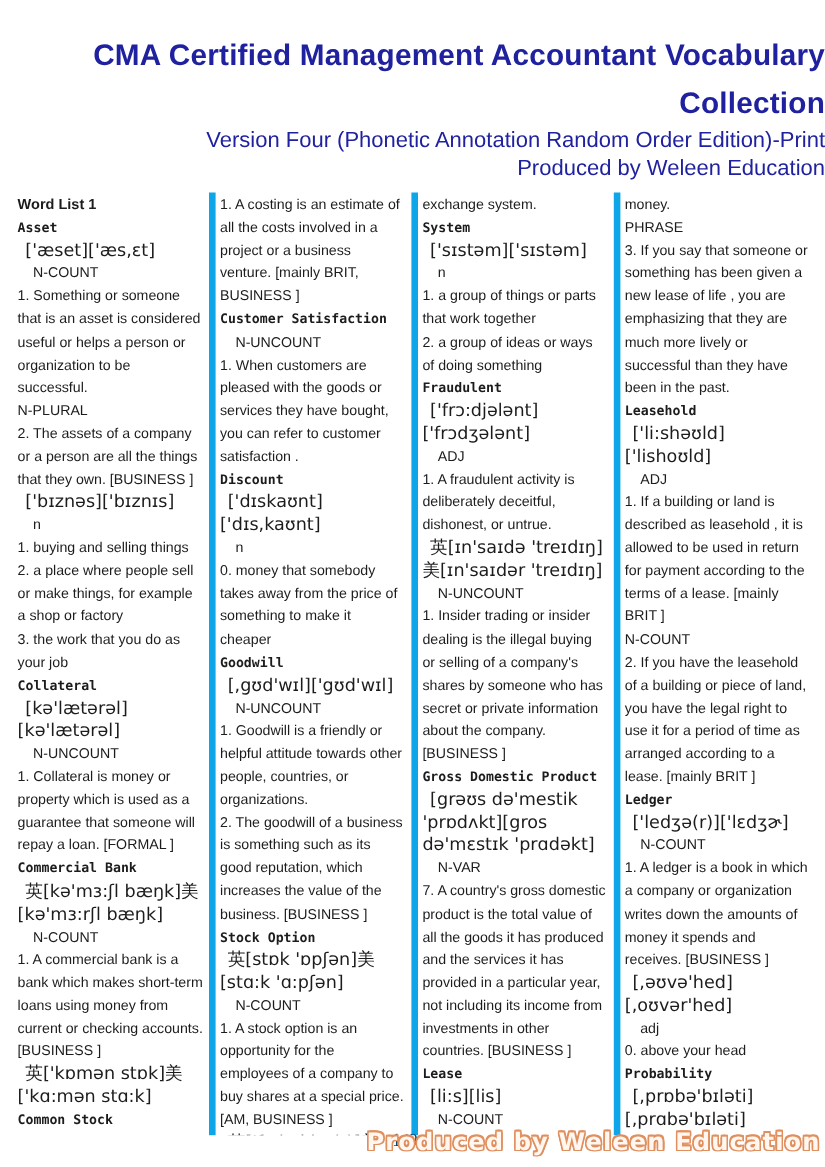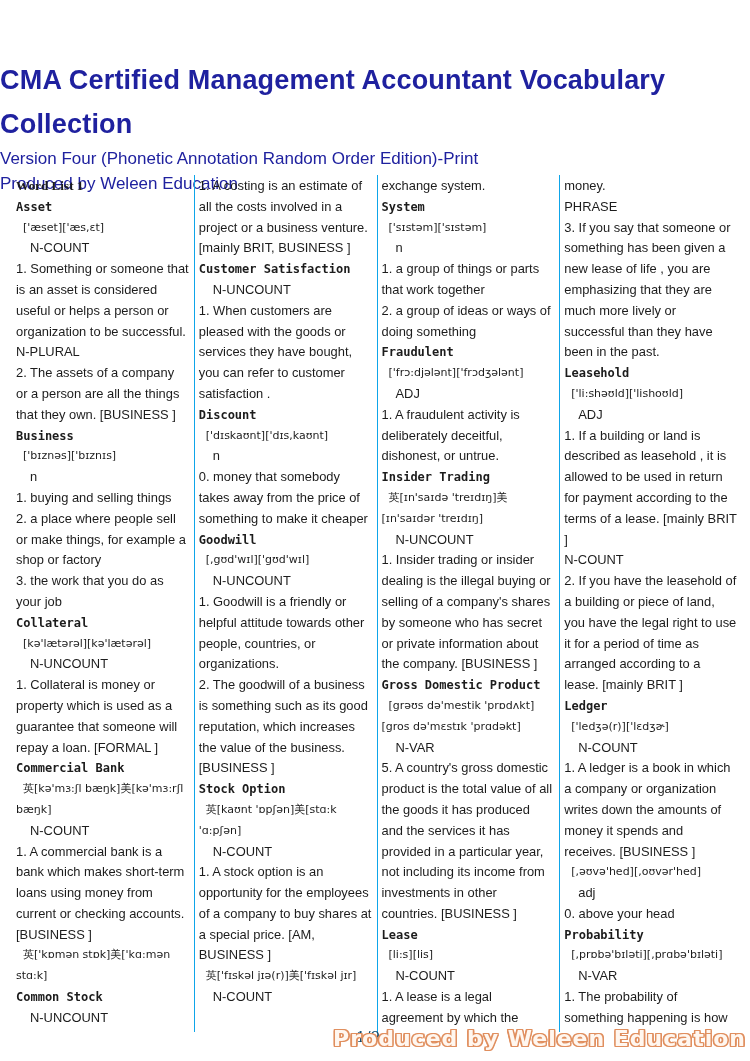--- a/index.html
+++ b/index.html
@@ -7,57 +7,57 @@
   body {
     width: 750px; height: 1061px;
     font-family: "Liberation Sans", sans-serif;
     position: relative; overflow: hidden;
   }
   .page {
     position: absolute; inset: 0;
     background: #ffffff;
   }
   
-  .header { padding-top: 58px; text-align: left; }
+  .header { padding-top: 28px; text-align: right; }
   .title-line {
     color: var(--accent, #1f219f);
     font-size: 27px; font-weight: bold;
     line-height: 44px; letter-spacing: 0.2px;
     font-family: "Liberation Sans", sans-serif;
   }
   .subtitle-line {
     color: var(--accent, #1f219f);
-    font-size: 17px; line-height: 25px;
+    font-size: 20px; line-height: 25px;
     font-family: "Liberation Sans", sans-serif;
   }
   
   .cols {
     position: absolute; top: 175px; left: 12px;
     width: 730px; height: 857px;
     display: flex;
   }
   .col {
     flex: 1 1 0; overflow: hidden;
     padding: 1px 5px 0 4px;
   }
-  .col + .col { border-left: 1px solid #0ea5e9; }
+  .col + .col { border-left: 6px solid #0ea5e9; }
   .line {
     font-size: 12.9px; line-height: 20.8px; color: #1c1c1c;
     font-family: "Liberation Sans", sans-serif;
   }
-  .line.listtitle { font-weight: bold; font-size: 13.2px; font-family: Liberation Serif, serif; }
+  .line.listtitle { font-weight: bold; font-size: 13.2px; }
   .line.term {
     font-weight: bold;
     font-family: "DejaVu Sans Mono", monospace;
     font-size: 12px; white-space: nowrap;
   }
   .line.phon {
     text-indent: 7px;
     font-family: "DejaVu Sans", sans-serif;
-    font-size: 11px;
+    font-size: 16px;
   }
   .line.pos  { text-indent: 14px; }
   .line.pos2 { text-indent: 0; }
   
   .page-num {
     position: absolute; bottom: 15px; left: 356px;
     font-family: "DejaVu Serif", serif; font-size: 15px; color: #0c4a6e;
   }
   .watermark {
     position: absolute; bottom: 10px; right: 4px;
@@ -86,21 +86,20 @@
 
   <div class="cols">
     <div class="col">
         <div class="line listtitle">Word List 1</div>
         <div class="line term">Asset</div>
         <div class="line phon">['æset]['æs,ɛt]</div>
         <div class="line pos">N-COUNT</div>
         <div class="line def">1. Something or someone that is an asset  is considered useful or helps a person or organization to be successful.</div>
         <div class="line pos2">N-PLURAL</div>
         <div class="line def">2. The assets  of a company or a person are all the things that they own. [BUSINESS ]</div>
-        <div class="line term">Business</div>
         <div class="line phon">['bɪznəs]['bɪznɪs]</div>
         <div class="line pos">n</div>
         <div class="line def">1. buying and selling things</div>
         <div class="line def">2. a place where people sell or make things, for example a shop or factory</div>
         <div class="line def">3. the work that you do as your job</div>
         <div class="line term">Collateral</div>
         <div class="line phon">[kə'lætərəl][kə'lætərəl]</div>
         <div class="line pos">N-UNCOUNT</div>
         <div class="line def">1. Collateral  is money or property which is used as a guarantee that someone will repay a loan. [FORMAL ]</div>
         <div class="line term">Commercial Bank</div>
@@ -120,45 +119,44 @@
         <div class="line term">Discount</div>
         <div class="line phon">['dɪskaʊnt]['dɪs,kaʊnt]</div>
         <div class="line pos">n</div>
         <div class="line def">0. money that somebody takes away from the price of something to make it cheaper</div>
         <div class="line term">Goodwill</div>
         <div class="line phon">[,gʊd'wɪl]['gʊd'wɪl]</div>
         <div class="line pos">N-UNCOUNT</div>
         <div class="line def">1. Goodwill  is a friendly or helpful attitude towards other people, countries, or organizations.</div>
         <div class="line def">2. The goodwill  of a business is something such as its good reputation, which increases the value of the business. [BUSINESS ]</div>
         <div class="line term">Stock Option</div>
-        <div class="line phon">英[kaʊnt 'ɒpʃən]美[stɑ:k 'ɑ:pʃən]</div>
+        <div class="line phon">英[stɒk 'ɒpʃən]美[stɑ:k 'ɑ:pʃən]</div>
         <div class="line pos">N-COUNT</div>
         <div class="line def">1. A stock option  is an opportunity for the employees of a company to buy shares at a special price. [AM, BUSINESS ]</div>
         <div class="line phon">英['fɪskəl jɪə(r)]美['fɪskəl jɪr]</div>
         <div class="line pos">N-COUNT</div>
       </div>
     <div class="col">
         <div class="line def">exchange system.</div>
         <div class="line term">System</div>
         <div class="line phon">['sɪstəm]['sɪstəm]</div>
         <div class="line pos">n</div>
         <div class="line def">1. a group of things or parts that work together</div>
         <div class="line def">2. a group of ideas or ways of doing something</div>
         <div class="line term">Fraudulent</div>
         <div class="line phon">['frɔ:djələnt]['frɔdʒələnt]</div>
         <div class="line pos">ADJ</div>
         <div class="line def">1. A fraudulent  activity is deliberately deceitful, dishonest, or untrue.</div>
-        <div class="line term">Insider Trading</div>
         <div class="line phon">英[ɪn'saɪdə 'treɪdɪŋ]美[ɪn'saɪdər 'treɪdɪŋ]</div>
         <div class="line pos">N-UNCOUNT</div>
         <div class="line def">1. Insider trading  or insider dealing  is the illegal buying or selling of a company's shares by someone who has secret or private information about the company. [BUSINESS ]</div>
         <div class="line term">Gross Domestic Product</div>
         <div class="line phon">[grəʊs də'mestik 'prɒdʌkt][gros də'mɛstɪk 'prɑdəkt]</div>
         <div class="line pos">N-VAR</div>
-        <div class="line def">5. A country's gross domestic product  is the total value of all the goods it has produced and the services it has provided in a particular year, not including its income from investments in other countries. [BUSINESS ]</div>
+        <div class="line def">7. A country's gross domestic product  is the total value of all the goods it has produced and the services it has provided in a particular year, not including its income from investments in other countries. [BUSINESS ]</div>
         <div class="line term">Lease</div>
         <div class="line phon">[li:s][lis]</div>
         <div class="line pos">N-COUNT</div>
         <div class="line def">1. A lease  is a legal agreement by which the owner of a building, a piece of land, or something such as a car allows someone else to use it for a period of time in return for money.</div>
       </div>
     <div class="col">
         <div class="line def">money.</div>
         <div class="line pos2">PHRASE</div>
         <div class="line def">3. If you say that someone or something has been given a new lease of life , you are emphasizing that they are much more lively or successful than they have been in the past.</div>
         <div class="line term">Leasehold</div>

